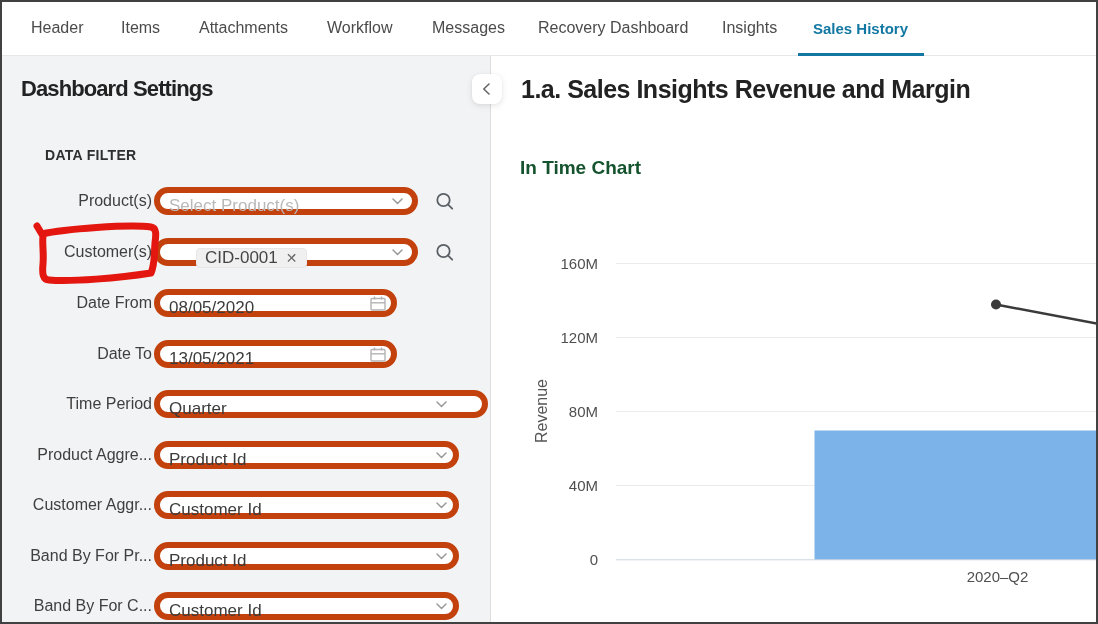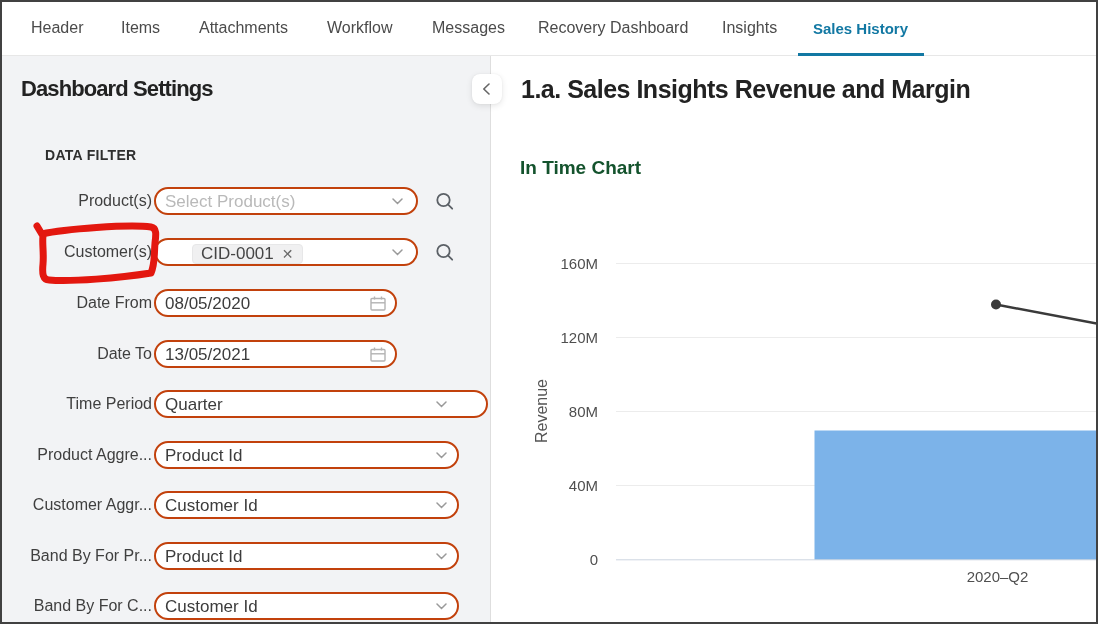--- a/index.html
+++ b/index.html
@@ -9,21 +9,21 @@
   
   .nav { position:absolute; left:0; top:0; width:1098px; height:56px; background:#fff; border-bottom:1px solid #e7e7e7;text-align:center; }
   .tab { position:absolute; top:20px; font-size:16px; line-height:16px; color:#4b4b4b; white-space:nowrap; }
   .tab.active { top:20.5px; font-size:15px; line-height:15px; font-weight:bold; color:#1278a3; }
   .underline { position:absolute; left:798px; top:52.5px; width:126px; height:3px; background:#1278a3; }
   
   .aside { position:absolute; left:0; top:56px; width:491px; height:568px; background:#f2f3f5; border-right:1px solid #dedede; }
   .dstitle { position:absolute; left:21px; top:78px; font-size:22px; letter-spacing:-0.9px; font-weight:bold; color:#222; line-height:22px; }
   .datafilter { position:absolute; left:21px; top:148px; font-size:14px; letter-spacing:0.3px; font-weight:bold; color:#2f2f2f; line-height:14px;margin-left:24px; }
   .lbl { position:absolute; left:8px; width:144px; text-align:right; font-size:16px; color:#3f3f3f; line-height:28px; white-space:nowrap; }
-  .box { position:absolute; left:154px; background:#fff; border:2px solid #c2410c; border-radius:14px; height:28px; font-size:17px; color:#3c3c3c; line-height:26px; padding-left:9px; white-space:nowrap; }
+  .box { position:absolute; left:154px; background:#fff; border:6px solid #c2410c; border-radius:14px; height:28px; font-size:17px; color:#3c3c3c; line-height:26px; padding-left:9px; white-space:nowrap; }
   .ph { color:#b9b9b9; }
   .row { position:absolute; left:0; width:491px; height:28px; }
   .chev { position:absolute; top:11px; }
   .sicon { position:absolute; }
   .tag { position:absolute; left:4px; top:4px; height:19.5px; background:#f0f0f1; border:1px solid #e7e7e8; border-radius:4px; font-size:17px; color:#454545; line-height:17.5px; padding:0 8px;margin-left:32px; }
   .tagx { color:#6a6a6a; font-size:14px; padding-left:8px; }
   
   .main { position:absolute; left:492px; top:56px; width:606px; height:568px; background:#fff; }
   .collapse { position:absolute; left:472px; top:74px; width:30px; height:30px; background:#fff; border-radius:8px; box-shadow:0 2px 6px rgba(0,0,0,0.10), 0 0 2px rgba(0,0,0,0.06); z-index:5; }
   .collapse svg { position:absolute; left:10px; top:9px; }

